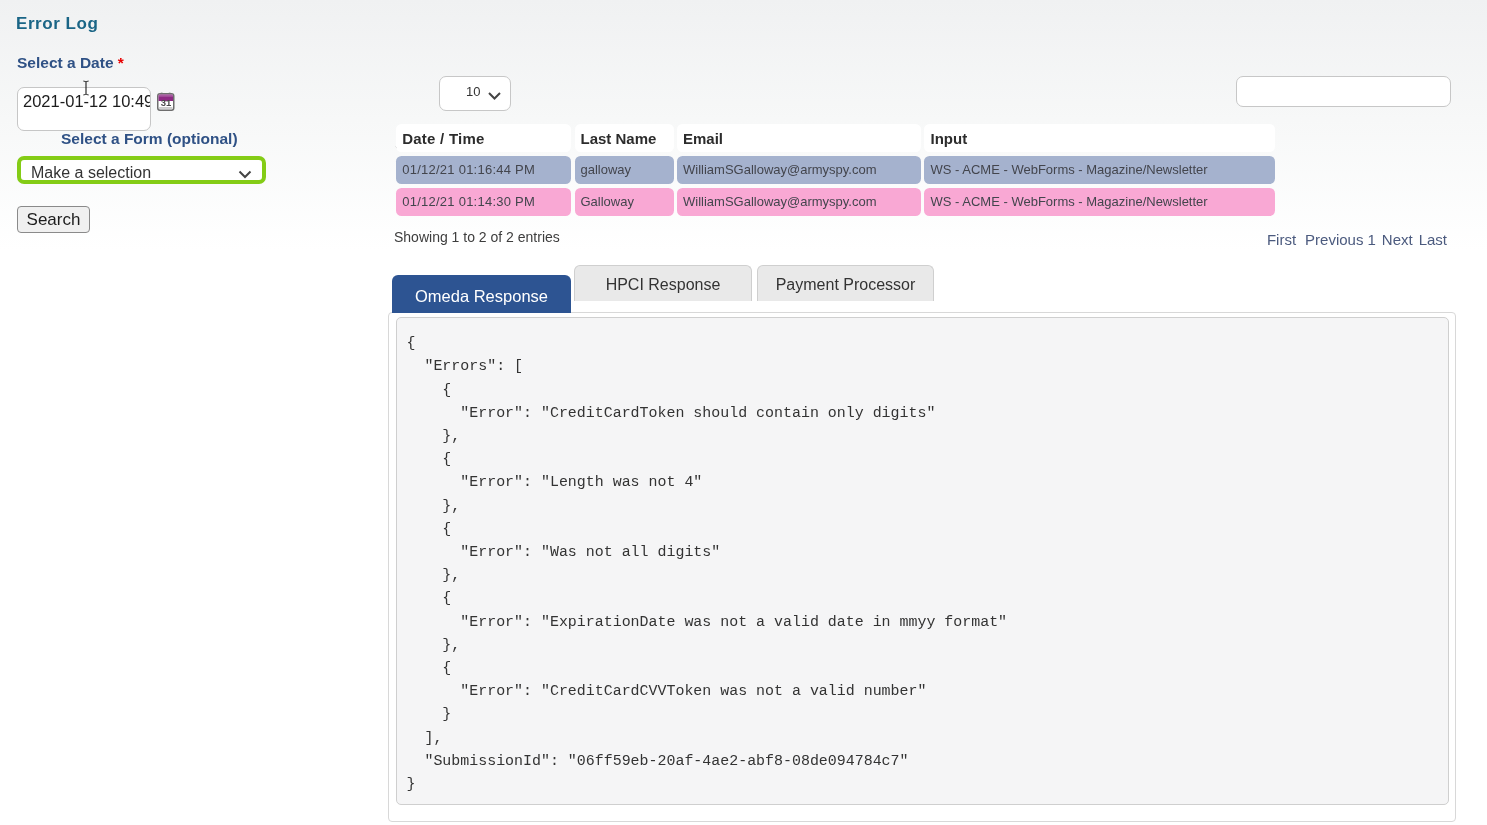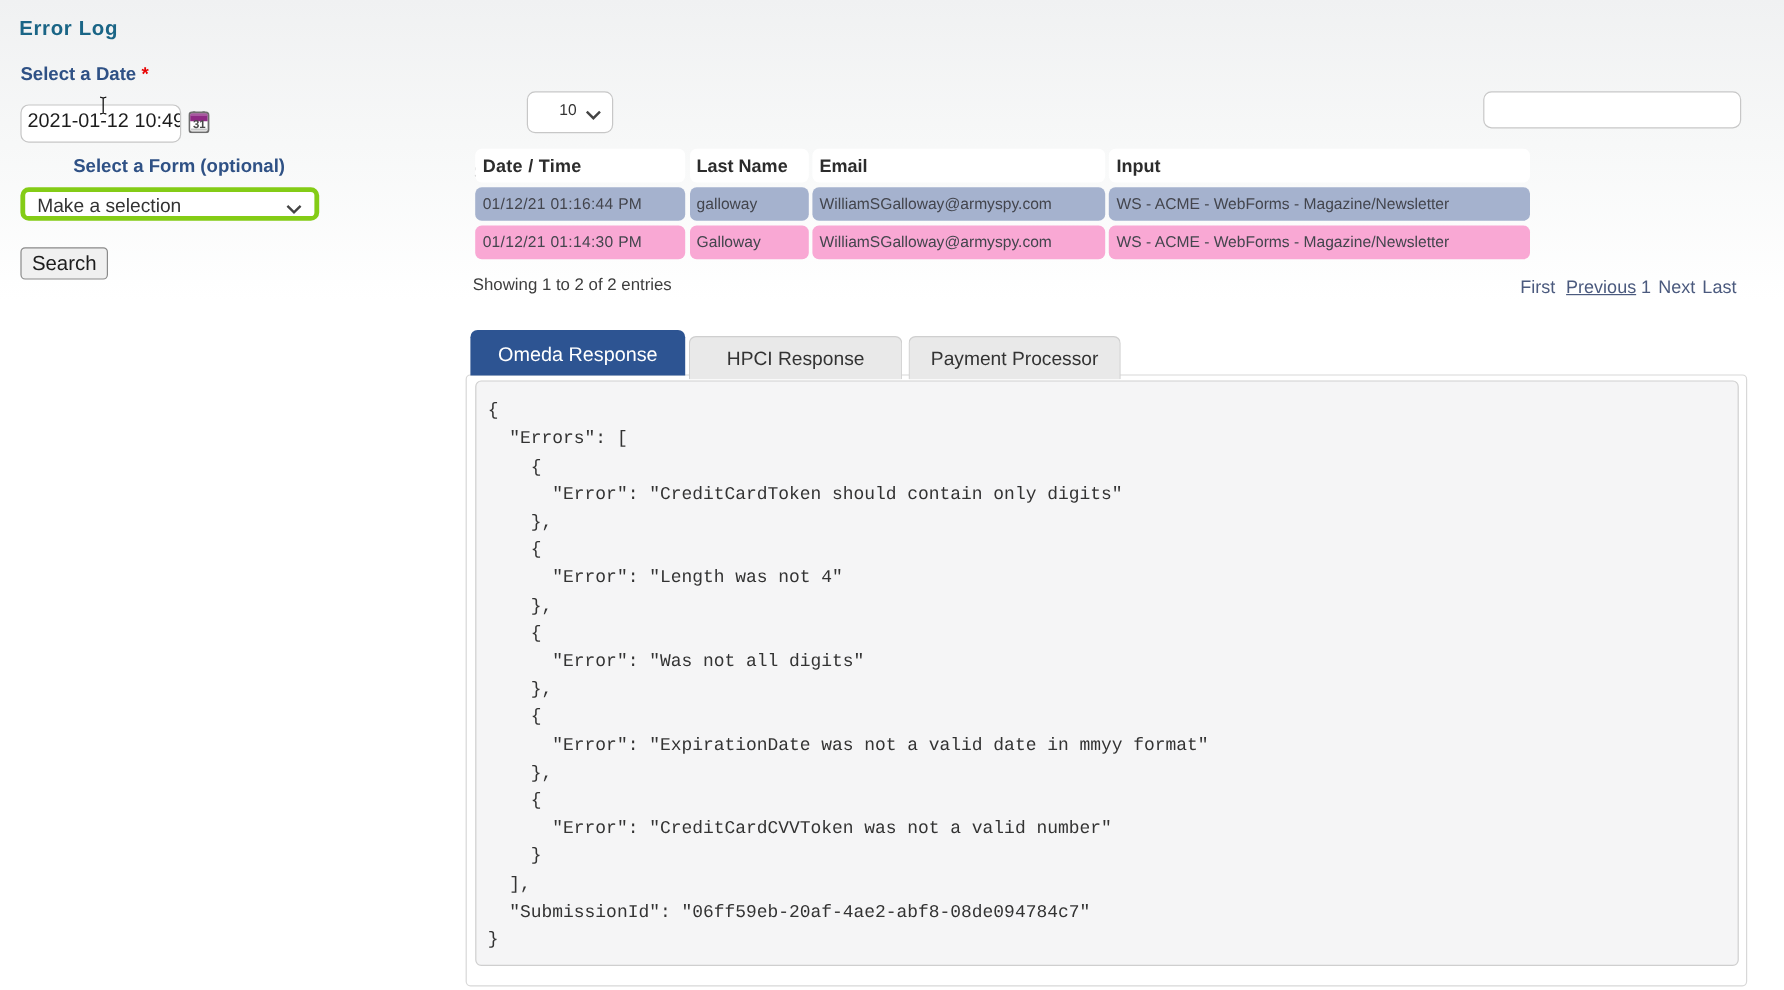--- a/index.html
+++ b/index.html
@@ -9,21 +9,21 @@
     background:linear-gradient(to bottom, #f0f1f2 0px, #f7f8f8 120px, #ffffff 250px) no-repeat, #ffffff;
     position:relative;
   }
   .abs { position:absolute; }
 
   
   .h1 { left:16px; top:14px; font-size:17px; font-weight:bold; letter-spacing:0.55px; color:#1a6586; }
   .lbl { font-size:15.5px; font-weight:bold; color:#2f5185; }
   .star { color:#e80000; }
   .dateinput {
-    left:17px; top:87px; width:134px; height:32px;
+    left:17px; top:87px; width:134px; height:44px;
     background:#fff; border:1px solid #c6c6c6; border-radius:7px;
     font-size:16.5px; color:#1c1c1c; line-height:26px;
     padding-left:5px; white-space:nowrap; overflow:hidden;
   }
   .formselect {
     left:17px; top:156px; width:249px; height:28px;
     background:#fff; border:4px solid #84cc16; border-radius:7px;
     font-size:16px; color:#333; line-height:26px; padding-left:10px;
   }
   .btn {
@@ -52,26 +52,26 @@
   .c2 { left:575px; width:99px; }
   .c3 { left:677px; width:244px; }
   .c4 { left:924px; width:351px; }
   .rowh { top:124px; height:28px; line-height:30px; }
   .row1 { top:156px; height:28px; line-height:28px; }
   .row2 { top:188px; height:28px; line-height:28px; }
   .p1 { padding-left:6.2px; letter-spacing:0.25px; } .p2 { padding-left:5.5px; } .p3 { padding-left:6px; } .p4 { padding-left:6.5px; }
 
   .info { left:394px; top:228.5px; font-size:14px; color:#3d3d3d; }
   .pager { right:40px; top:231px; font-size:15px; color:#4b5a7e; }
-  .pager span { margin-left:6px; } .pager .mp{margin-left:9px;text-decoration:underline;} .pager .m1{margin-left:4px;}
+  .pager span { margin-left:6px; } .pager .mp{margin-left:9px;} .pager .m1{margin-left:4px;}
 
   
   .tab { position:absolute; border-radius:6px 6px 0 0; font-size:16px; text-align:center; }
   .tab-active { left:392px; top:275px; width:179px; height:38px; background:#2d5492; color:#ffffff; line-height:42px; font-size:16.5px; }
-  .tab-i { top:280px; height:36px; background:#e9e9e9; border:1px solid #cfcfcf; border-bottom:none; color:#333; line-height:37px; }
+  .tab-i { top:265px; height:36px; background:#e9e9e9; border:1px solid #cfcfcf; border-bottom:none; color:#333; line-height:37px; }
   .tab2 { left:574px; width:178px; }
   .tab3 { left:757px; width:177px; }
 
   .panel {
     left:388px; top:312px; width:1068px; height:510px;
     background:#fff; border:1px solid #d8d8d8; border-radius:4px;
   }
   pre.json {
     position:absolute; left:396px; top:317px; width:1053px; height:488px;
     background:#f5f5f6; border:1px solid #cfcfcf; border-radius:5px;

